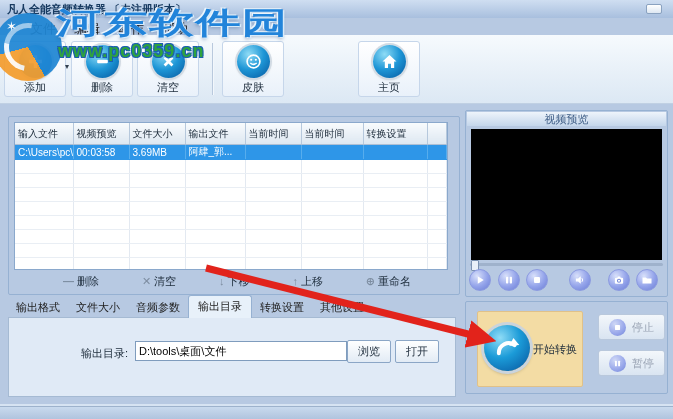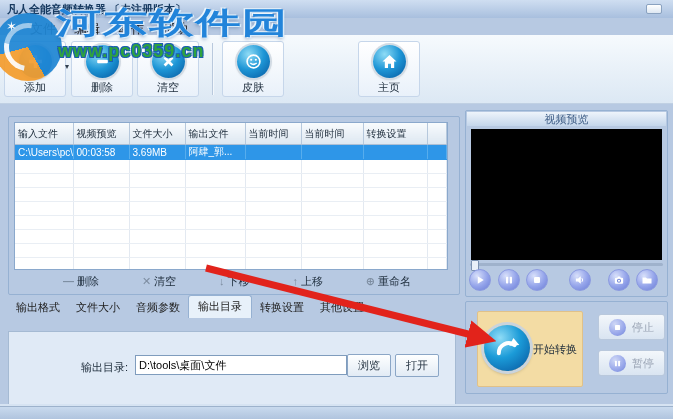--- a/index.html
+++ b/index.html
@@ -46,21 +46,21 @@
   .lactions{position:absolute;left:6px;top:154px;width:438px;height:20px;display:flex;
     align-items:center;justify-content:space-between;padding:0 42px 0 48px;box-sizing:border-box;
     font-size:11px;color:#1c2b3a;}
   .lactions .it{display:flex;align-items:center;gap:3px;}
   .lactions .ic{color:#7d8da1;font-weight:bold;font-size:11px;}
   
   .tabs{position:absolute;left:8px;top:301px;height:17px;display:flex;font-size:11px;align-items:flex-end;}
   .tab{padding:2px 8px 3px 8px;}
   .tab.active{background:#e8f1fa;border:1px solid #96b1d2;border-bottom:none;
     border-radius:3px 3px 0 0;padding:3px 9px 4px 9px;position:relative;z-index:2;}
-  .tabpanel{position:absolute;left:8px;top:331px;width:448px;height:80px;background:#e0eaf6;
+  .tabpanel{position:absolute;left:8px;top:317px;width:448px;height:80px;background:#e0eaf6;
     border:1px solid #a5bad3;box-sizing:border-box;}
   .odlabel{position:absolute;left:72px;top:28px;font-size:11px;color:#1c2b3a;}
   .odinput{position:absolute;left:126px;top:23px;width:204px;height:16px;border:1px solid #7f9cbd;
     font-size:11px;padding:1px 3px;background:#fff;font-family:"Liberation Sans","DejaVu Sans",sans-serif;}
   .pbtn{position:absolute;top:22px;width:42px;height:21px;background:linear-gradient(#feffff,#e2ebf5);
     border:1px solid #8ba6c6;border-radius:2px;font-size:11px;color:#1c2b3a;
     display:flex;align-items:center;justify-content:center;}
   
   .grphead{position:absolute;left:1px;top:1px;right:1px;height:14px;
     background:linear-gradient(#eef4fb,#c4d6eb);font-size:11px;color:#3d5c85;

